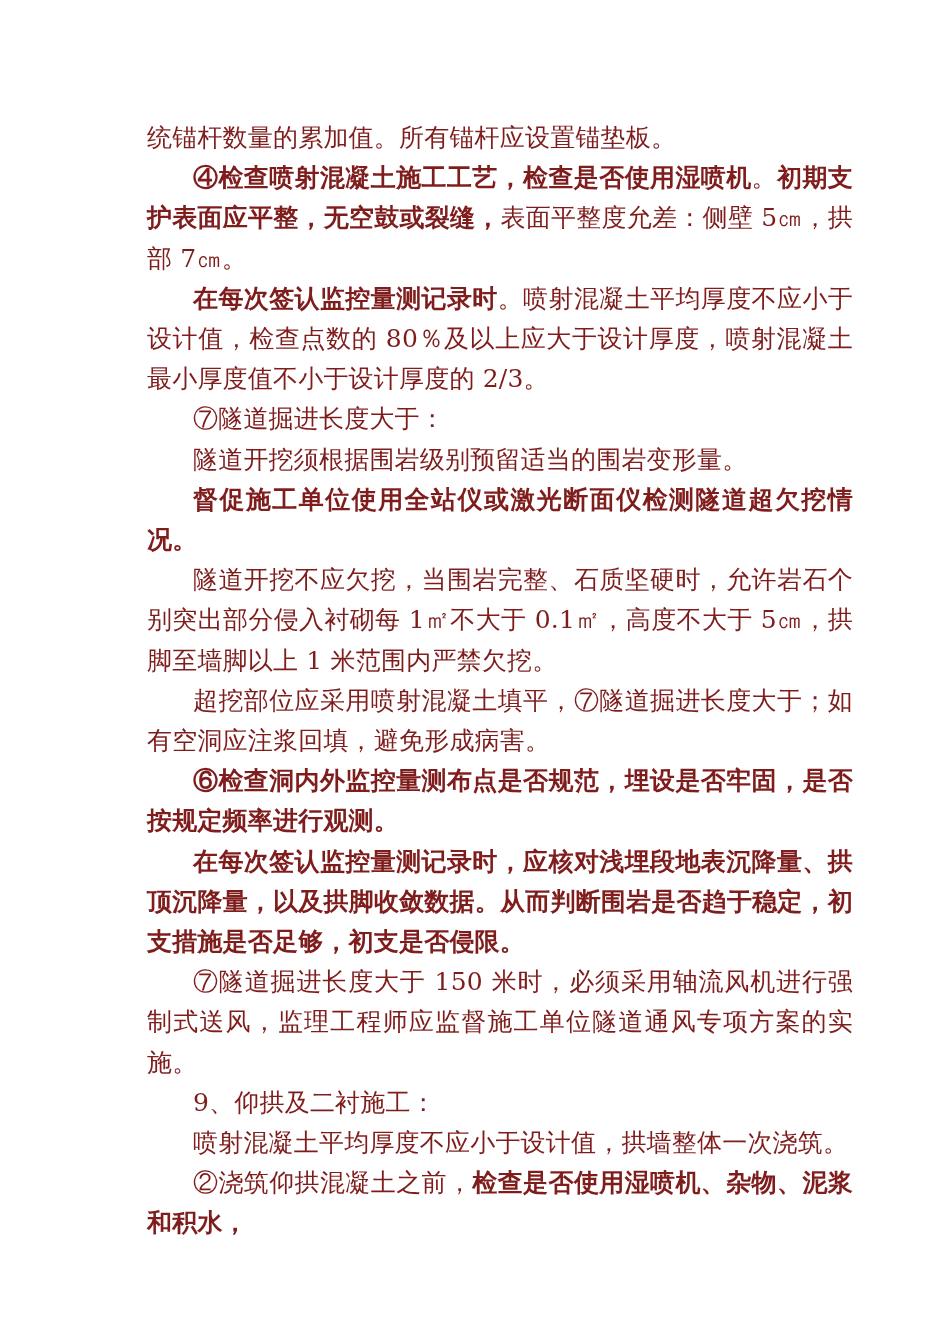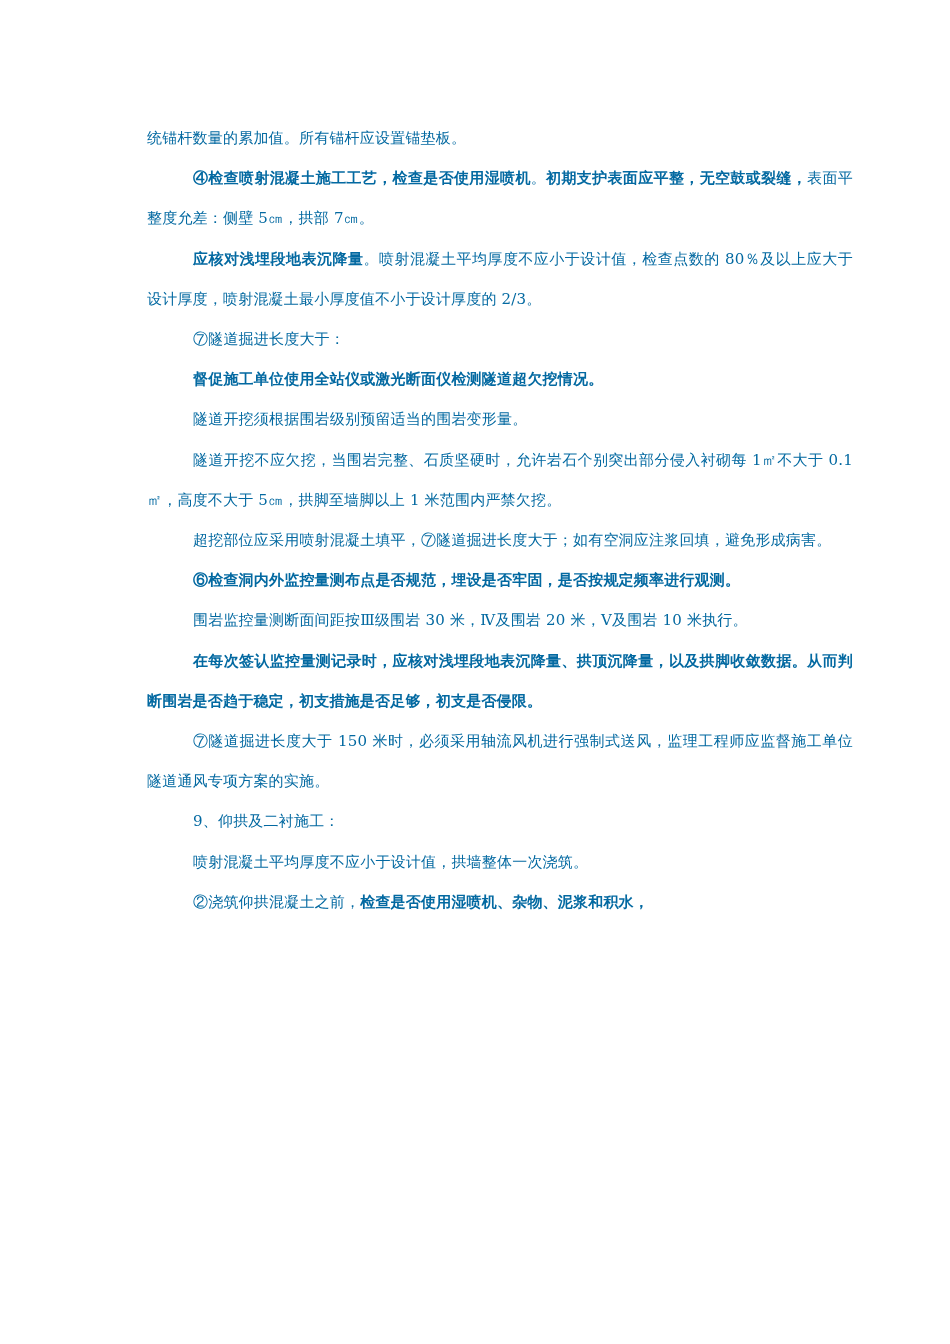--- a/index.html
+++ b/index.html
@@ -12,23 +12,23 @@
       height: 1344px;
       position: relative;
       overflow: hidden;
     }
     .page {
       position: absolute;
       left: 147px;
       top: 118px;
       width: 706px;
       font-family: "DejaVu Serif", "Liberation Serif", serif;
-      font-size: 15px;
+      font-size: 25px;
       line-height: 40.2px;
-      color: #0369a1;
+      color: #7f1d1d;
     }
     .para {
       margin: 0;
       padding: 0;
       text-align: justify;
       text-align-last: left;
       letter-spacing: 0.2px;
     }
     .indent { text-indent: 46px; }
     .b { font-weight: bold; }
@@ -39,51 +39,48 @@
 <div class="page">
   <p class="para">
     <span>统锚杆数量的累加值。所有锚杆应设置锚垫板。</span>
   </p>
 
   <p class="para indent">
     <span class="b">④检查喷射混凝土施工工艺，检查是否使用湿喷机</span><span>。</span><span class="b">初期支护表面应平整，无空鼓或裂缝，</span><span>表面平整度允差：侧壁 5㎝，拱部 7㎝。</span>
   </p>
 
   <p class="para indent">
-    <span class="b">应核对浅埋段地表沉降量</span><span>。喷射混凝土平均厚度不应小于设计值，检查点数的 80％及以上应大于设计厚度，喷射混凝土最小厚度值不小于设计厚度的 2/3。</span>
+    <span class="b">在每次签认监控量测记录时</span><span>。喷射混凝土平均厚度不应小于设计值，检查点数的 80％及以上应大于设计厚度，喷射混凝土最小厚度值不小于设计厚度的 2/3。</span>
   </p>
 
   <p class="para indent">
     <span>⑦隧道掘进长度大于：</span>
   </p>
 
   <p class="para indent">
-    <span class="b">督促施工单位使用全站仪或激光断面仪检测隧道超欠挖情况。</span>
+    <span>隧道开挖须根据围岩级别预留适当的围岩变形量。</span>
   </p>
 
   <p class="para indent">
-    <span>隧道开挖须根据围岩级别预留适当的围岩变形量。</span>
+    <span class="b">督促施工单位使用全站仪或激光断面仪检测隧道超欠挖情况。</span>
   </p>
 
   <p class="para indent">
     <span>隧道开挖不应欠挖，当围岩完整、石质坚硬时，允许岩石个别突出部分侵入衬砌每 1㎡不大于 0.1㎡，高度不大于 5㎝，拱脚至墙脚以上 1 米范围内严禁欠挖。</span>
   </p>
 
   <p class="para indent">
     <span>超挖部位应采用喷射混凝土填平，⑦隧道掘进长度大于；如有空洞应注浆回填，避免形成病害。</span>
   </p>
 
 
   <p class="para indent">
     <span class="b">⑥检查洞内外监控量测布点是否规范，埋设是否牢固，是否按规定频率进行观测。</span>
   </p>
 
-  <p class="para indent">
-    <span>围岩监控量测断面间距按Ⅲ级围岩 30 米，Ⅳ及围岩 20 米，Ⅴ及围岩 10 米执行。</span>
-  </p>
 
   <p class="para indent">
     <span class="b">在每次签认监控量测记录时，应核对浅埋段地表沉降量、拱顶沉降量，以及拱脚收敛数据。从而判断围岩是否趋于稳定，初支措施是否足够，初支是否侵限。</span>
   </p>
 
   <p class="para indent">
     <span>⑦隧道掘进长度大于 150 米时，必须采用轴流风机进行强制式送风，监理工程师应监督施工单位隧道通风专项方案的实施。</span>
   </p>
 
   <p class="para indent">

